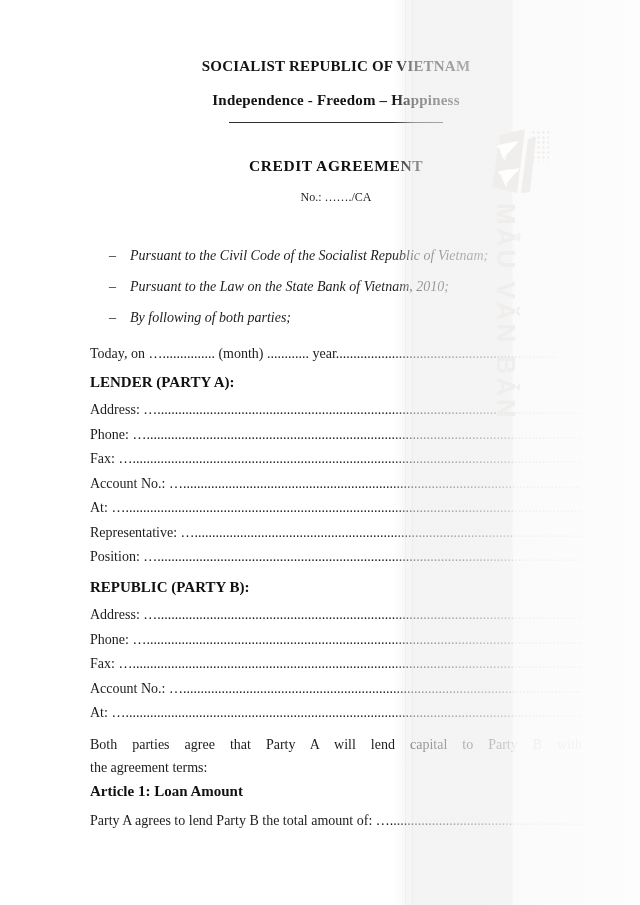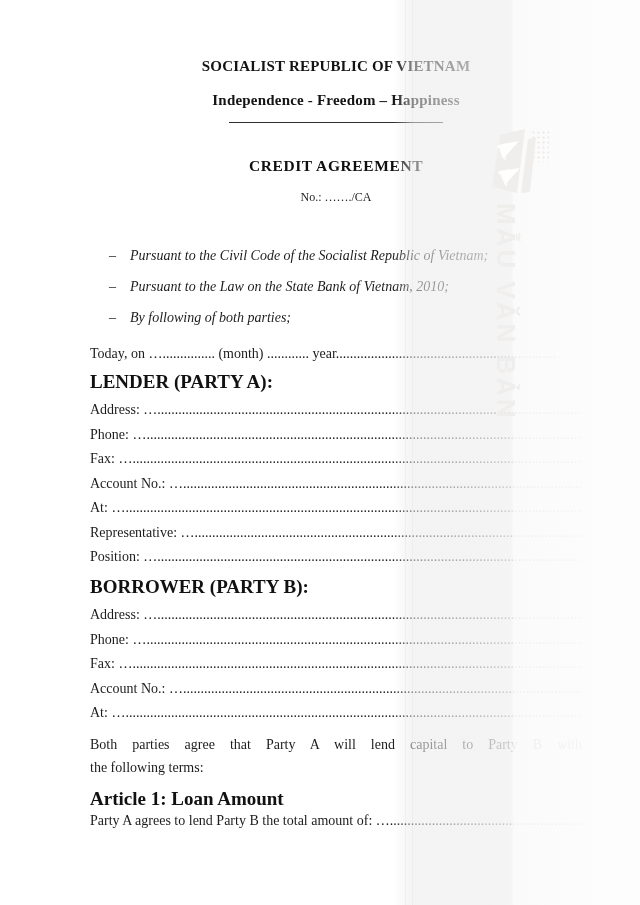--- a/index.html
+++ b/index.html
@@ -68,21 +68,21 @@
   .plain-line {
     font-size: 14px;
     line-height: 20px;
     white-space: nowrap;
     overflow: hidden;
   }
   #date-line { top: 344px; }
 
   .section-heading {
     font-weight: bold;
-    font-size: 19px;
+    font-size: 15px;
     color: #111111;
     line-height: 20px;
     white-space: nowrap;
   }
   #lender-heading { top: 372px; }
   #lender-fields { top: 398px; }
   #borrower-heading { top: 577px; }
   #borrower-fields { top: 603px; }
   .field-line {
     font-size: 14px;
@@ -92,21 +92,21 @@
     overflow: hidden;
   }
 
   #agreement-paragraph { top: 734px; }
   .para-line {
     font-size: 14px;
     line-height: 22.5px;
     overflow: hidden;
   }
   .justify-last { text-align: justify; text-align-last: justify; white-space: normal; height: 22.5px; }
-  #article1-heading { top: 781px; margin-top: 8px; }
+  #article1-heading { top: 781px; }
   #loan-amount-line { top: 811px; }
 
   
   #fade-overlay {
     position: absolute;
     top: 0;
     left: 393px;
     width: 247px;
     height: 905px;
     background: linear-gradient(to right,
@@ -193,33 +193,33 @@
     <div id="lender-fields" class="abs">
         <div class="field-line">Address: ….........................................................................................................................................</div>
         <div class="field-line">Phone: …............................................................................................................................................</div>
         <div class="field-line">Fax: …................................................................................................................................................</div>
         <div class="field-line">Account No.: …...................................................................................................................................</div>
         <div class="field-line">At: ….................................................................................................................................................</div>
         <div class="field-line">Representative: …...............................................................................................................................</div>
         <div class="field-line">Position: ….........................................................................................................................................</div>
       </div>
 
-    <div id="borrower-heading" class="abs section-heading">BORROWER (PARTY B):</div>
+    <div id="borrower-heading" class="abs section-heading">REPUBLIC (PARTY B):</div>
 
     <div id="borrower-fields" class="abs">
         <div class="field-line">Address: ….........................................................................................................................................</div>
         <div class="field-line">Phone: …............................................................................................................................................</div>
         <div class="field-line">Fax: …................................................................................................................................................</div>
         <div class="field-line">Account No.: …...................................................................................................................................</div>
         <div class="field-line">At: ….................................................................................................................................................</div>
       </div>
 
     <div id="agreement-paragraph" class="abs">
       <div class="para-line justify-last">Both parties agree that Party A will lend capital to Party B with</div>
-      <div class="para-line">the following terms:</div>
+      <div class="para-line">the agreement terms:</div>
     </div>
 
     <div id="article1-heading" class="abs section-heading">Article 1: Loan Amount</div>
 
     <div id="loan-amount-line" class="abs plain-line">Party A agrees to lend Party B the total amount of: …...........................................................</div>
 
   </div>
 
   <div id="fade-overlay">
     <div id="hairline-a" class="hairline"></div>

